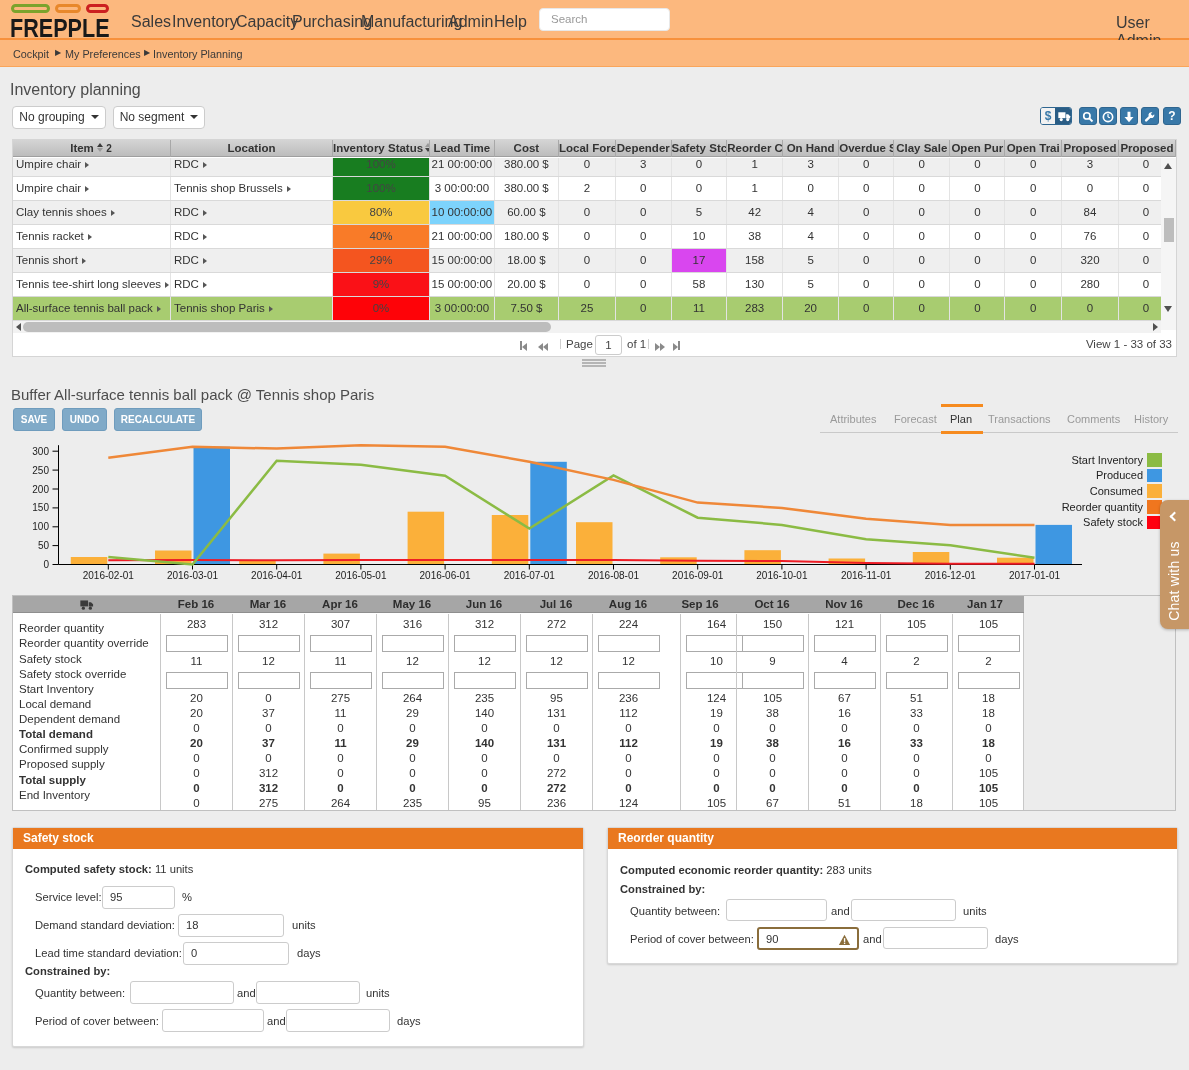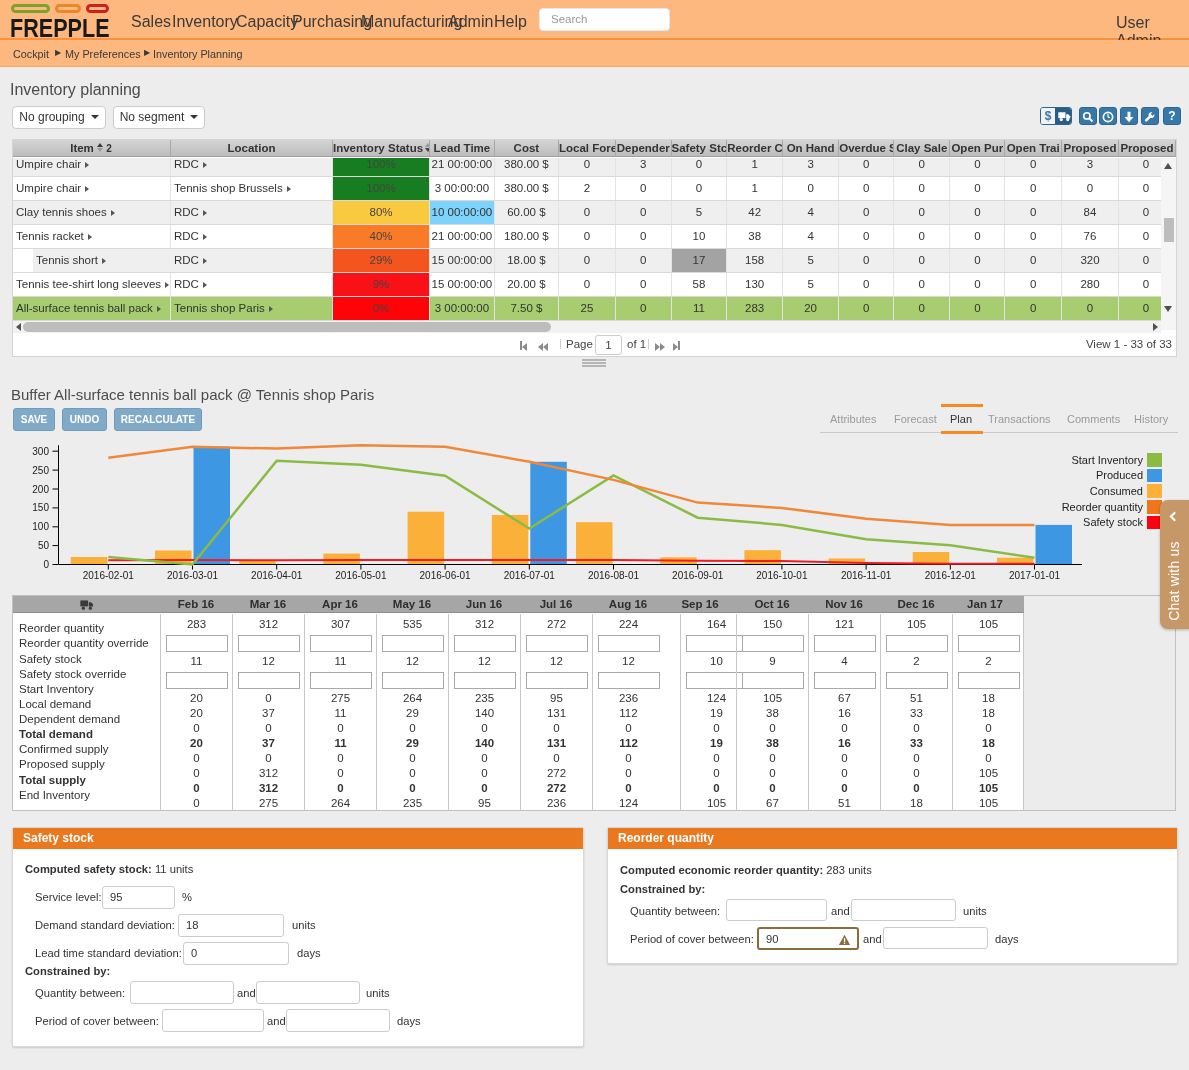--- a/index.html
+++ b/index.html
@@ -226,28 +226,28 @@
           <div class="c" style="left:714.3px; width:55.7px; background:#ffffff;">38</div>
           <div class="c" style="left:770px; width:56.2px; background:#ffffff;">4</div>
           <div class="c" style="left:826.2px; width:55px; background:#ffffff;">0</div>
           <div class="c" style="left:881.2px; width:56.1px; background:#ffffff;">0</div>
           <div class="c" style="left:937.3px; width:55.1px; background:#ffffff;">0</div>
           <div class="c" style="left:992.3px; width:56.8px; background:#ffffff;">0</div>
           <div class="c" style="left:1049.1px; width:56.8px; background:#ffffff;">76</div>
           <div class="c" style="left:1105.9px; width:55.1px; background:#ffffff;">0</div>
         </div>
 <div class="row" style="top:91px; border-bottom:1px solid #d9d9d9;">
-          <div class="c cl" style="left:0px; width:158px; background:#efefef;margin-left:20px;">Tennis short<span class="caretr"></span></div>
+          <div class="c cl" style="left:0px; width:158px; background:#efefef;">Tennis short<span class="caretr"></span></div>
           <div class="c cl" style="left:158px; width:162px; background:#efefef;">RDC<span class="caretr"></span></div>
           <div class="c statuscell" style="left:320px; width:97px; background:#f4551f;">29%</div>
           <div class="c" style="left:417px; width:64.8px; background:#efefef;">15 00:00:00</div>
           <div class="c" style="left:481.8px; width:64.2px; background:#efefef;">18.00 $</div>
           <div class="c" style="left:546px; width:57px; background:#efefef;">0</div>
           <div class="c" style="left:603px; width:55.5px; background:#efefef;">0</div>
-          <div class="c" style="left:658.5px; width:55.8px; background:#a3a3a3;">17</div>
+          <div class="c" style="left:658.5px; width:55.8px; background:#d946ef;">17</div>
           <div class="c" style="left:714.3px; width:55.7px; background:#efefef;">158</div>
           <div class="c" style="left:770px; width:56.2px; background:#efefef;">5</div>
           <div class="c" style="left:826.2px; width:55px; background:#efefef;">0</div>
           <div class="c" style="left:881.2px; width:56.1px; background:#efefef;">0</div>
           <div class="c" style="left:937.3px; width:55.1px; background:#efefef;">0</div>
           <div class="c" style="left:992.3px; width:56.8px; background:#efefef;">0</div>
           <div class="c" style="left:1049.1px; width:56.8px; background:#efefef;">320</div>
           <div class="c" style="left:1105.9px; width:55.1px; background:#efefef;">0</div>
         </div>
 <div class="row" style="top:115px; border-bottom:1px solid #d9d9d9;">
@@ -486,21 +486,21 @@
           <div class="g2v">275</div>
           <div class="g2v">11</div>
           <div class="g2v">0</div>
           <div class="g2v" style="font-weight:bold;">11</div>
           <div class="g2v">0</div>
           <div class="g2v">0</div>
           <div class="g2v" style="font-weight:bold;">0</div>
           <div class="g2v">264</div>
         </div>
 <div class="g2col" style="left:363px;">
-          <div class="g2v" style="margin-top:3px;">535</div>
+          <div class="g2v" style="margin-top:3px;">316</div>
           <div class="g2in"></div>
           <div class="g2v">12</div>
           <div class="g2in"></div>
           <div class="g2v">264</div>
           <div class="g2v">29</div>
           <div class="g2v">0</div>
           <div class="g2v" style="font-weight:bold;">29</div>
           <div class="g2v">0</div>
           <div class="g2v">0</div>
           <div class="g2v" style="font-weight:bold;">0</div>

